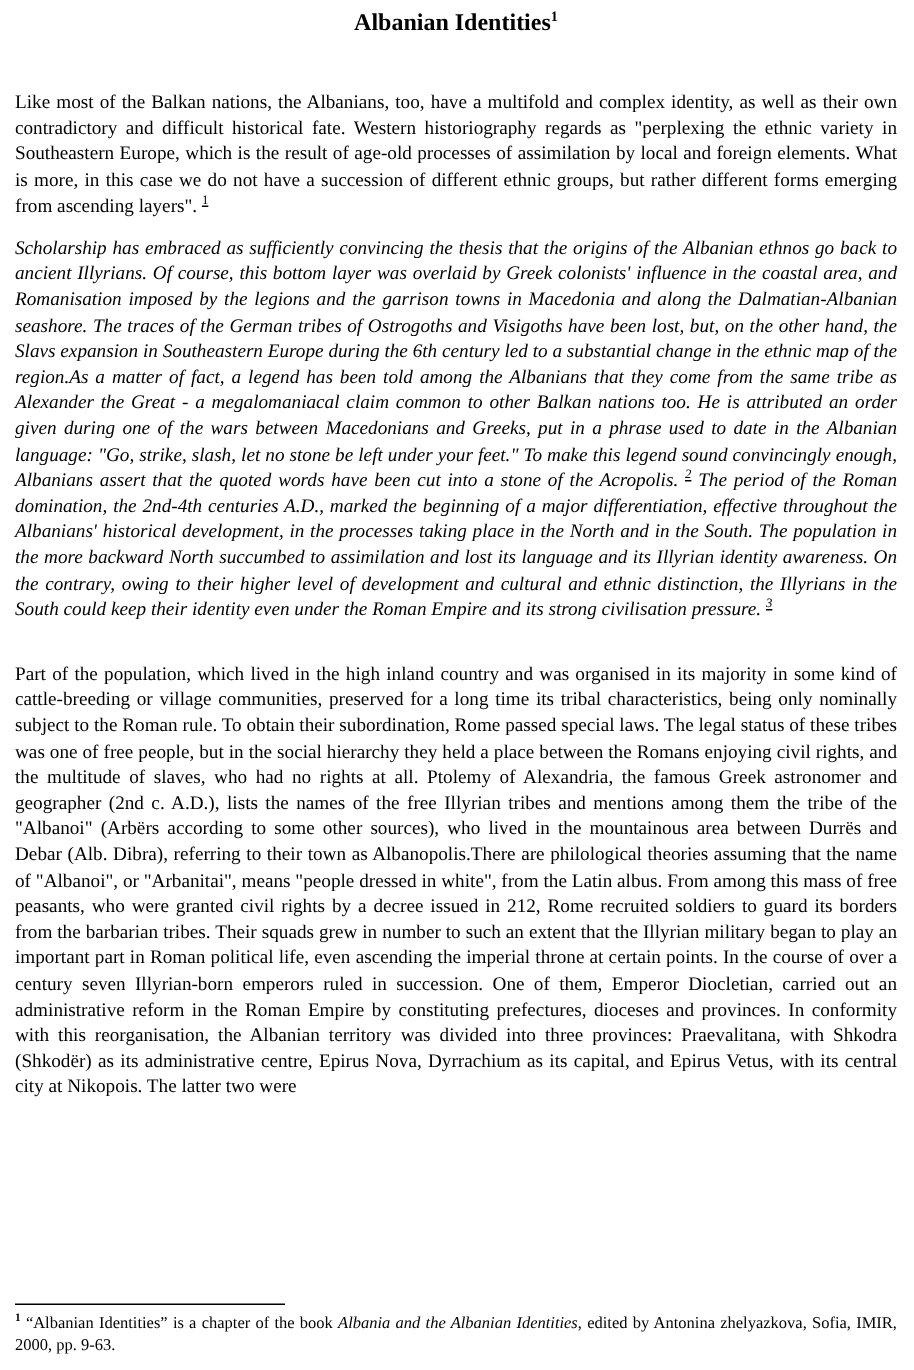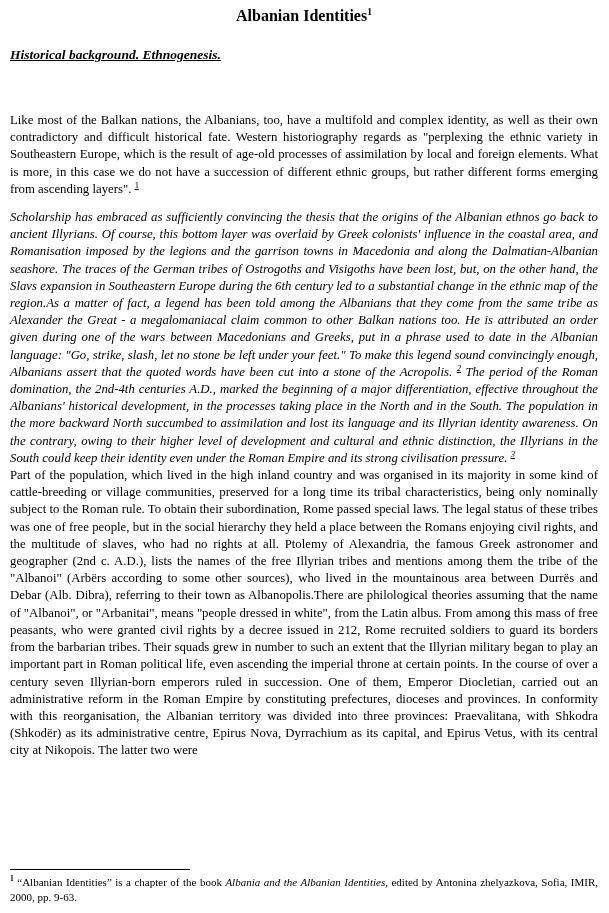--- a/index.html
+++ b/index.html
@@ -36,23 +36,23 @@
     font-style: italic;
     text-decoration: underline;
     line-height: 17px;
   }
   p.body-para {
     margin: 0;
     text-align: justify;
     font-size: 12.8px;
     line-height: 17.2px;
   }
-  #para-1 { margin-top: 49px; }
+  #para-1 { margin-top: 34px; }
   #para-2 { margin-top: 11px; font-style: italic; }
-  #para-3 { }
+  #para-3 { margin-top: 26px; }
   sup.footnote-ref {
     font-size: 8.5px;
     line-height: 0;
     vertical-align: super;
     text-decoration: underline;
     cursor: pointer;
   }
   .footnote-block {
     position: absolute;
     left: 10px;
@@ -80,21 +80,20 @@
   }
   .book-title { font-style: italic; }
 </style>
 </head>
 <body>
 
 <div class="page">
 
   <div class="doc-title"><span>Albanian Identities</span><sup class="title-ref">1</sup></div>
 
-  <div class="section-heading">Historical background. Ethnogenesis.</div>
 
   <p class="body-para" id="para-1"><span>Like most of the Balkan nations, the Albanians, too, have a multifold and complex identity, as well as their own contradictory and difficult historical fate. Western historiography regards as "perplexing the ethnic variety in Southeastern Europe, which is the result of age-old processes of assimilation by local and foreign elements. What is more, in this case we do not have a succession of different ethnic groups, but rather different forms emerging from ascending layers". </span><sup class="footnote-ref">1</sup></p>
 
   <p class="body-para" id="para-2"><span>Scholarship has embraced as sufficiently convincing the thesis that the origins of the Albanian ethnos go back to ancient Illyrians. Of course, this bottom layer was overlaid by Greek colonists' influence in the coastal area, and Romanisation imposed by the legions and the garrison towns in Macedonia and along the Dalmatian-Albanian seashore. The traces of the German tribes of Ostrogoths and Visigoths have been lost, but, on the other hand, the Slavs expansion in Southeastern Europe during the 6th century led to a substantial change in the ethnic map of the region.As a matter of fact, a legend has been told among the Albanians that they come from the same tribe as Alexander the Great - a megalomaniacal claim common to other Balkan nations too. He is attributed an order given during one of the wars between Macedonians and Greeks, put in a phrase used to date in the Albanian language: "Go, strike, slash, let no stone be left under your feet." To make this legend sound convincingly enough, Albanians assert that the quoted words have been cut into a stone of the Acropolis. </span><sup class="footnote-ref">2</sup><span> The period of the Roman domination, the 2nd-4th centuries A.D., marked the beginning of a major differentiation, effective throughout the Albanians' historical development, in the processes taking place in the North and in the South. The population in the more backward North succumbed to assimilation and lost its language and its Illyrian identity awareness. On the contrary, owing to their higher level of development and cultural and ethnic distinction, the Illyrians in the South could keep their identity even under the Roman Empire and its strong civilisation pressure. </span><sup class="footnote-ref">3</sup></p>
 
   <p class="body-para" id="para-3"><span>Part of the population, which lived in the high inland country and was organised in its majority in some kind of cattle-breeding or village communities, preserved for a long time its tribal characteristics, being only nominally subject to the Roman rule. To obtain their subordination, Rome passed special laws. The legal status of these tribes was one of free people, but in the social hierarchy they held a place between the Romans enjoying civil rights, and the multitude of slaves, who had no rights at all. Ptolemy of Alexandria, the famous Greek astronomer and geographer (2nd c. A.D.), lists the names of the free Illyrian tribes and mentions among them the tribe of the "Albanoi" (Arbërs according to some other sources), who lived in the mountainous area between Durrës and Debar (Alb. Dibra), referring to their town as Albanopolis.There are philological theories assuming that the name of "Albanoi", or "Arbanitai", means "people dressed in white", from the Latin albus. From among this mass of free peasants, who were granted civil rights by a decree issued in 212, Rome recruited soldiers to guard its borders from the barbarian tribes. Their squads grew in number to such an extent that the Illyrian military began to play an important part in Roman political life, even ascending the imperial throne at certain points. In the course of over a century seven Illyrian-born emperors ruled in succession. One of them, Emperor Diocletian, carried out an administrative reform in the Roman Empire by constituting prefectures, dioceses and provinces. In conformity with this reorganisation, the Albanian territory was divided into three provinces: Praevalitana, with Shkodra (Shkodër) as its administrative centre, Epirus Nova, Dyrrachium as its capital, and Epirus Vetus, with its central city at Nikopois. The latter two were</span></p>
 
   <div class="footnote-block">
     <hr class="fn-rule">
     <div class="fn-text"><span class="fn-marker">1</span> <span>“Albanian Identities” is a chapter of the book </span><span class="book-title">Albania and the Albanian Identities</span><span>, edited by Antonina zhelyazkova, Sofia, IMIR, 2000, pp. 9-63.</span></div>

